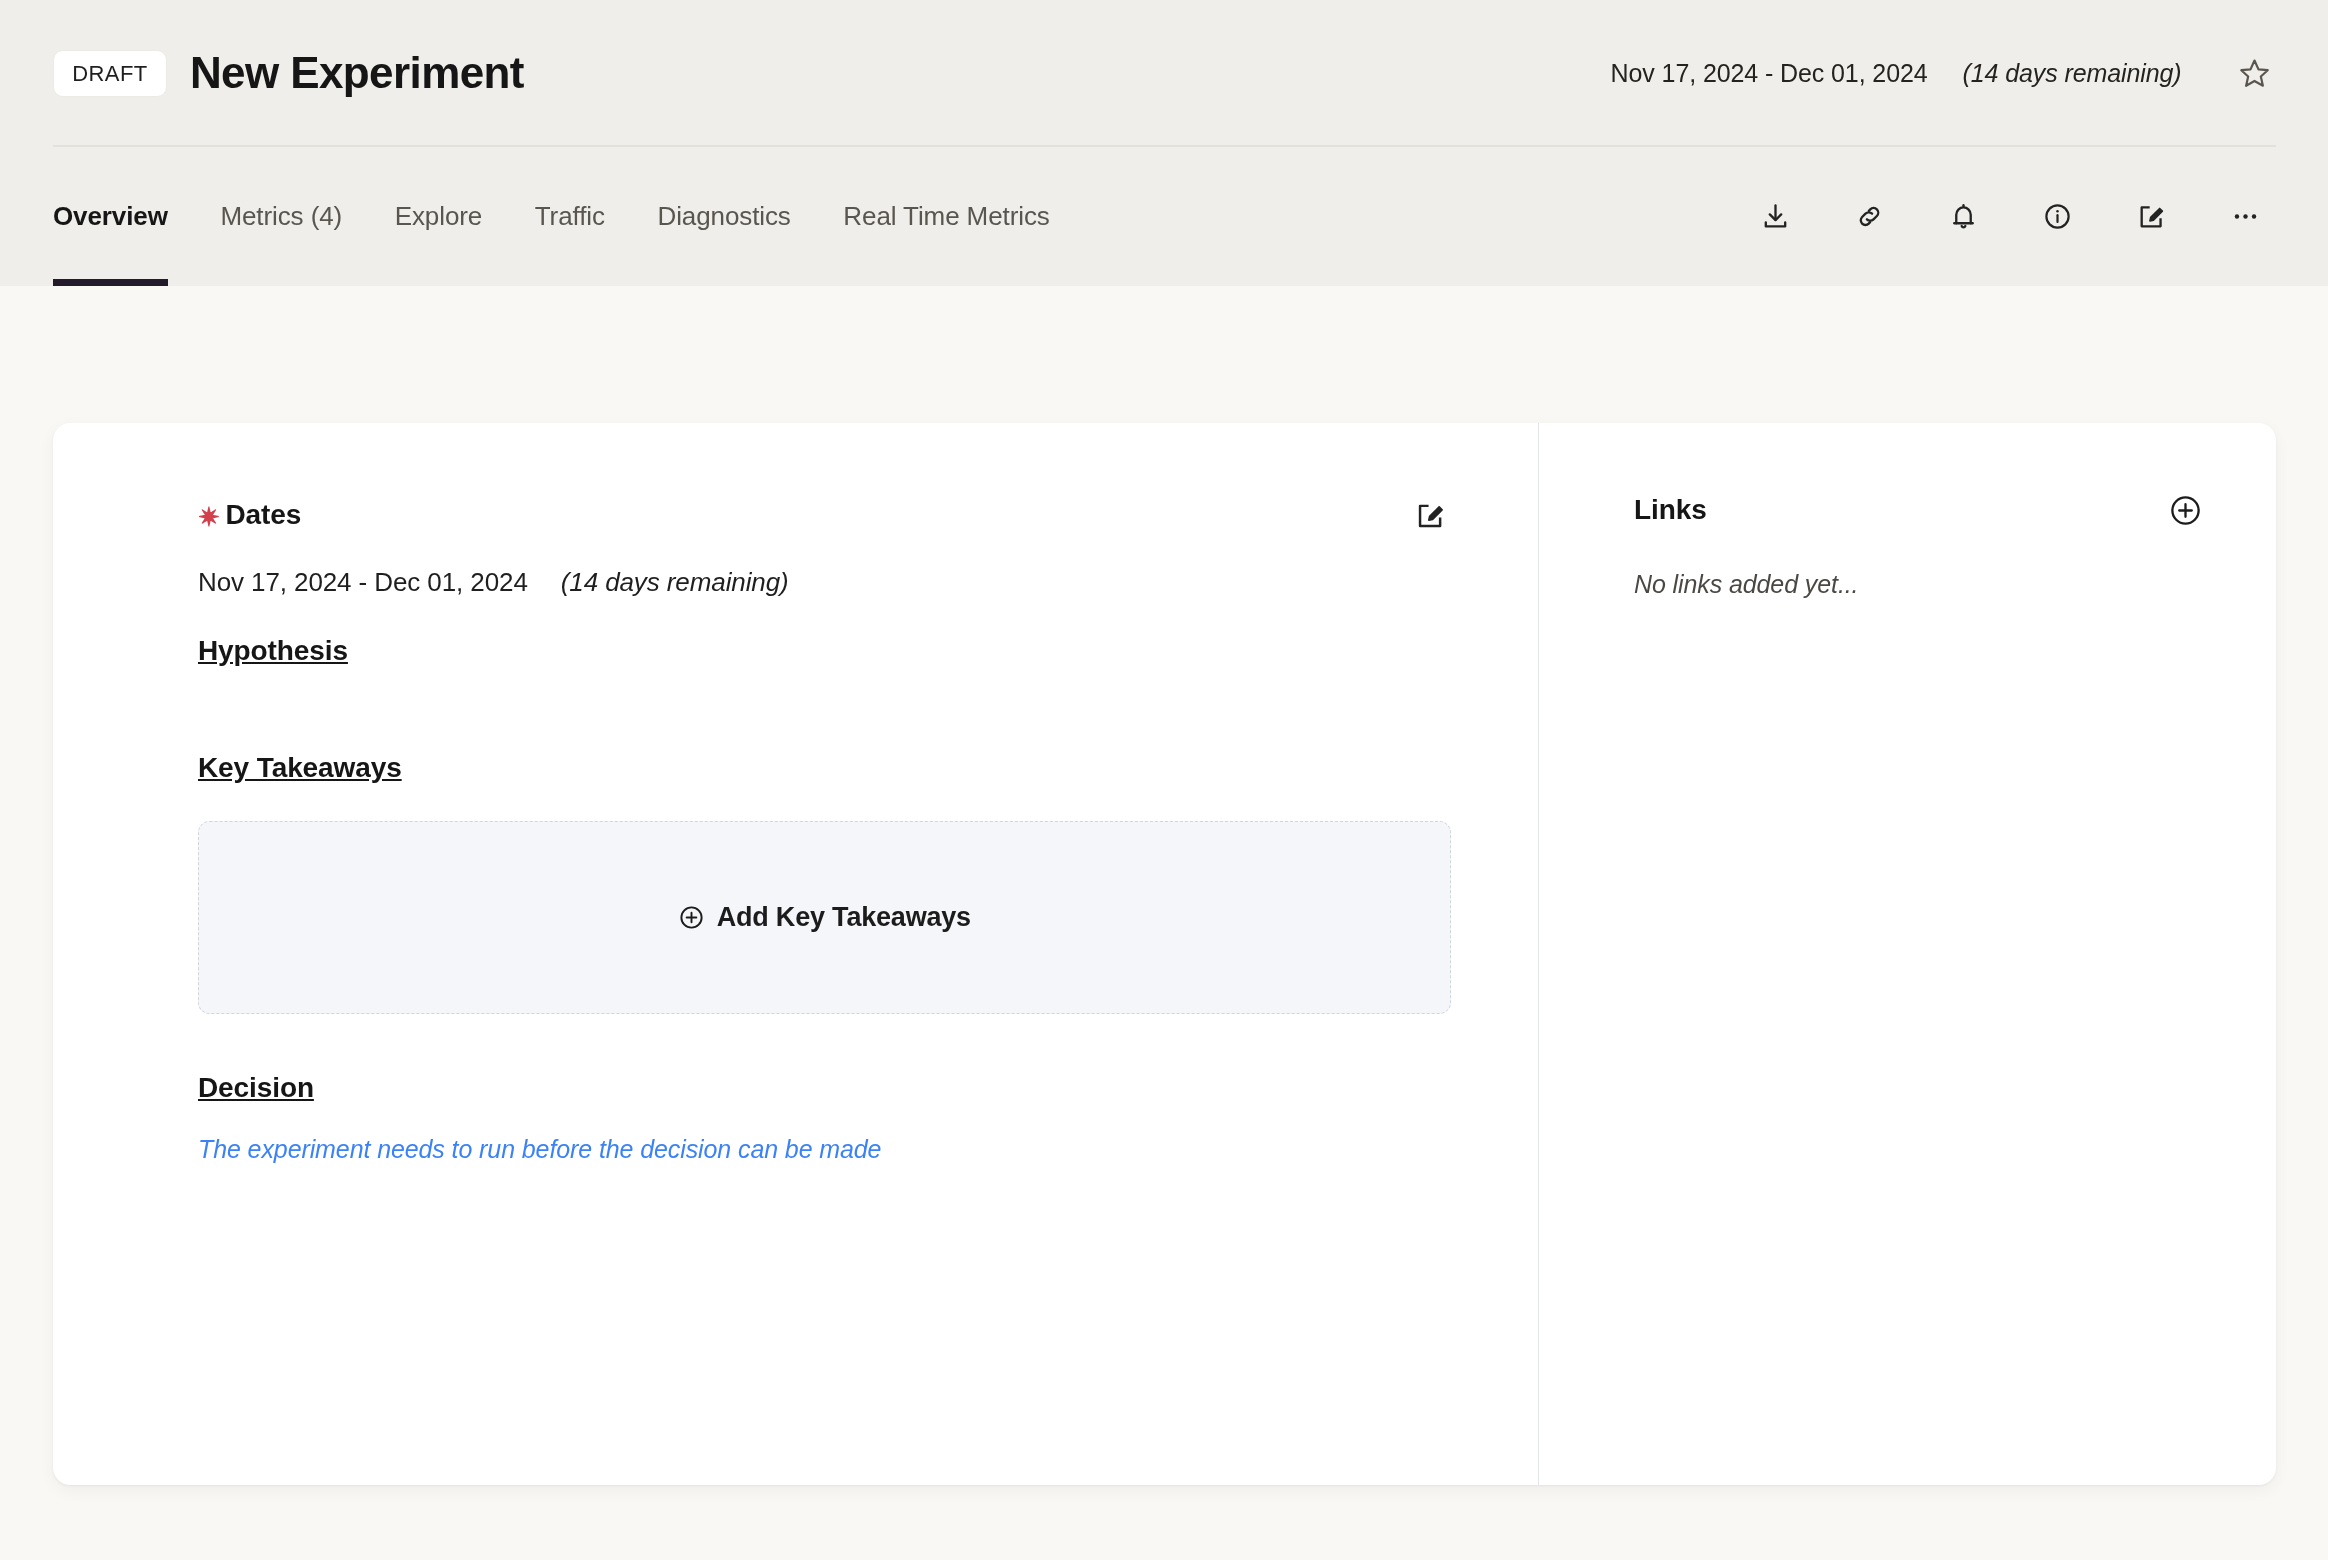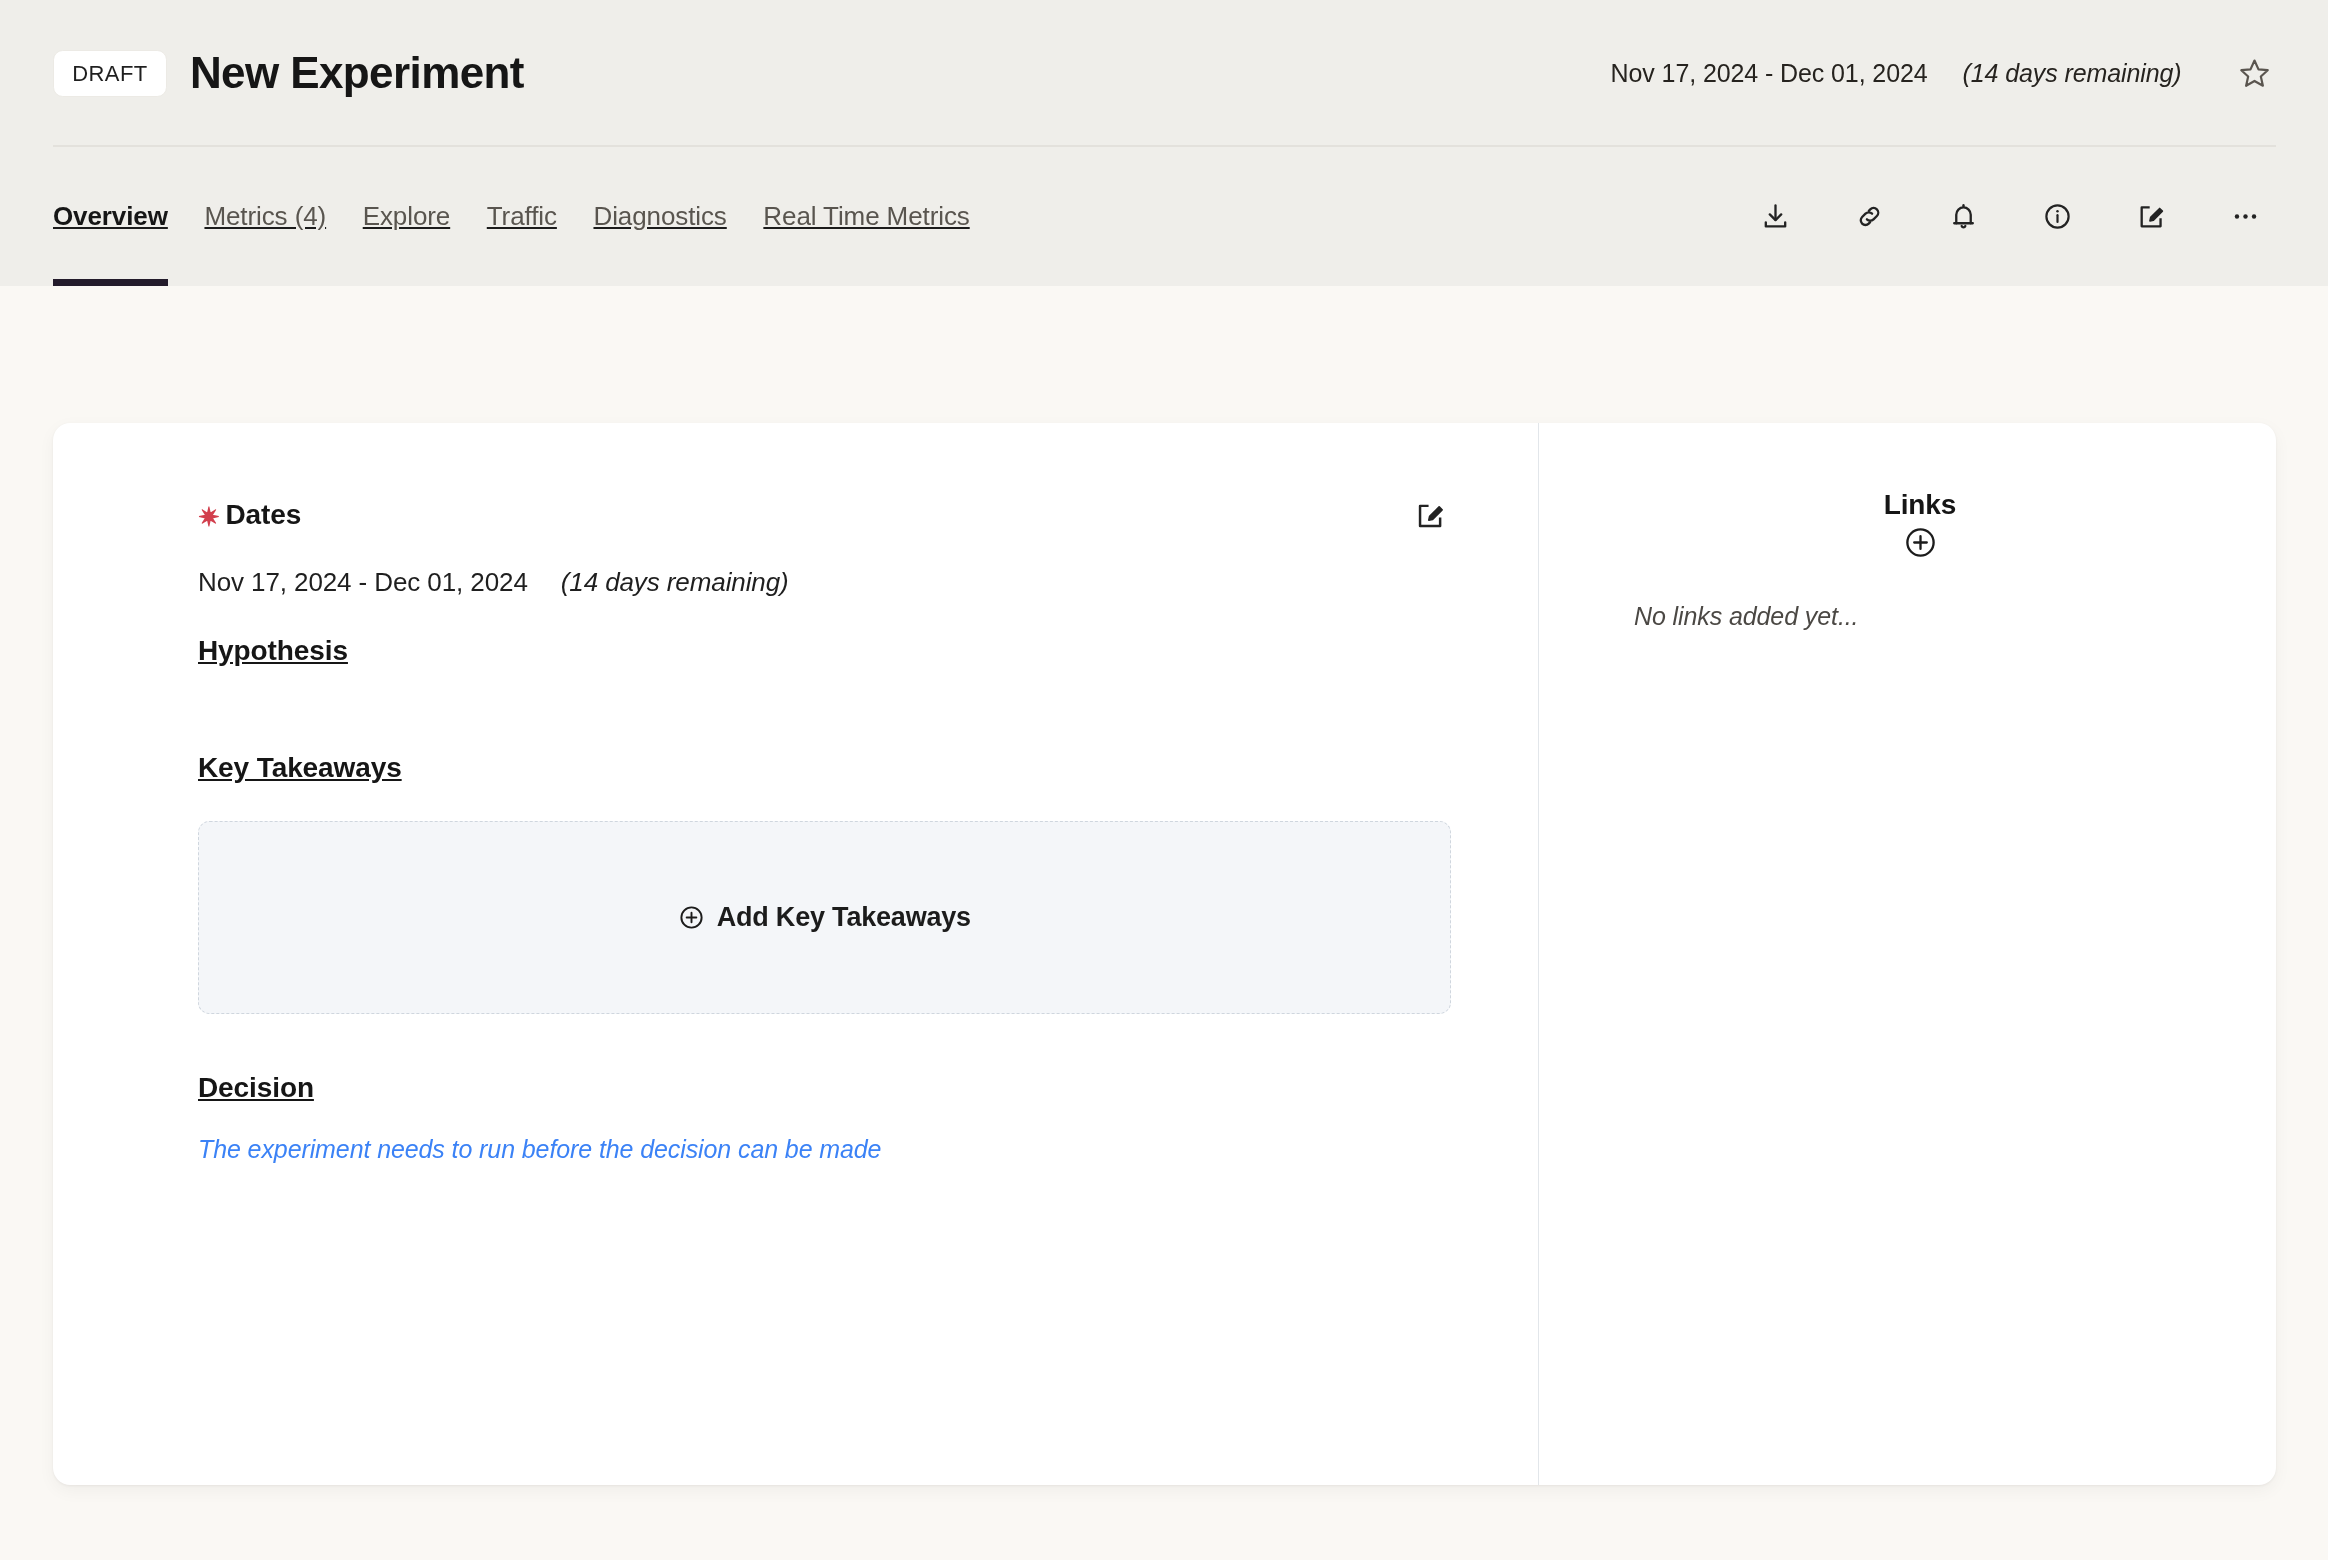--- a/index.html
+++ b/index.html
@@ -104,23 +104,22 @@
     height: 139px;
     display: flex;
     align-items: center;
     padding: 0 53px;
     position: relative;
   }
 
   .tabs {
     display: flex;
     align-items: flex-end;
-    gap: 0;
+    gap: 16px;
     height: 100%;
-    text-decoration: underline;
   }
 
   .tab {
     font-size: 26px;
     color: #59554f;
     padding: 0 18.3px;
     height: 100%;
     display: flex;
     align-items: center;
     cursor: pointer;
@@ -284,21 +283,20 @@
     font-style: italic;
     color: #3b82f6;
     letter-spacing: -0.1px;
   }
 
   
   .links-head {
     display: flex;
     align-items: center;
     justify-content: space-between;
-    flex-direction: column;
   }
 
   .links-title {
     font-size: 28px;
     font-weight: 700;
     color: #161616;
     letter-spacing: -0.1px;
   }
 
   .add-link-btn {

